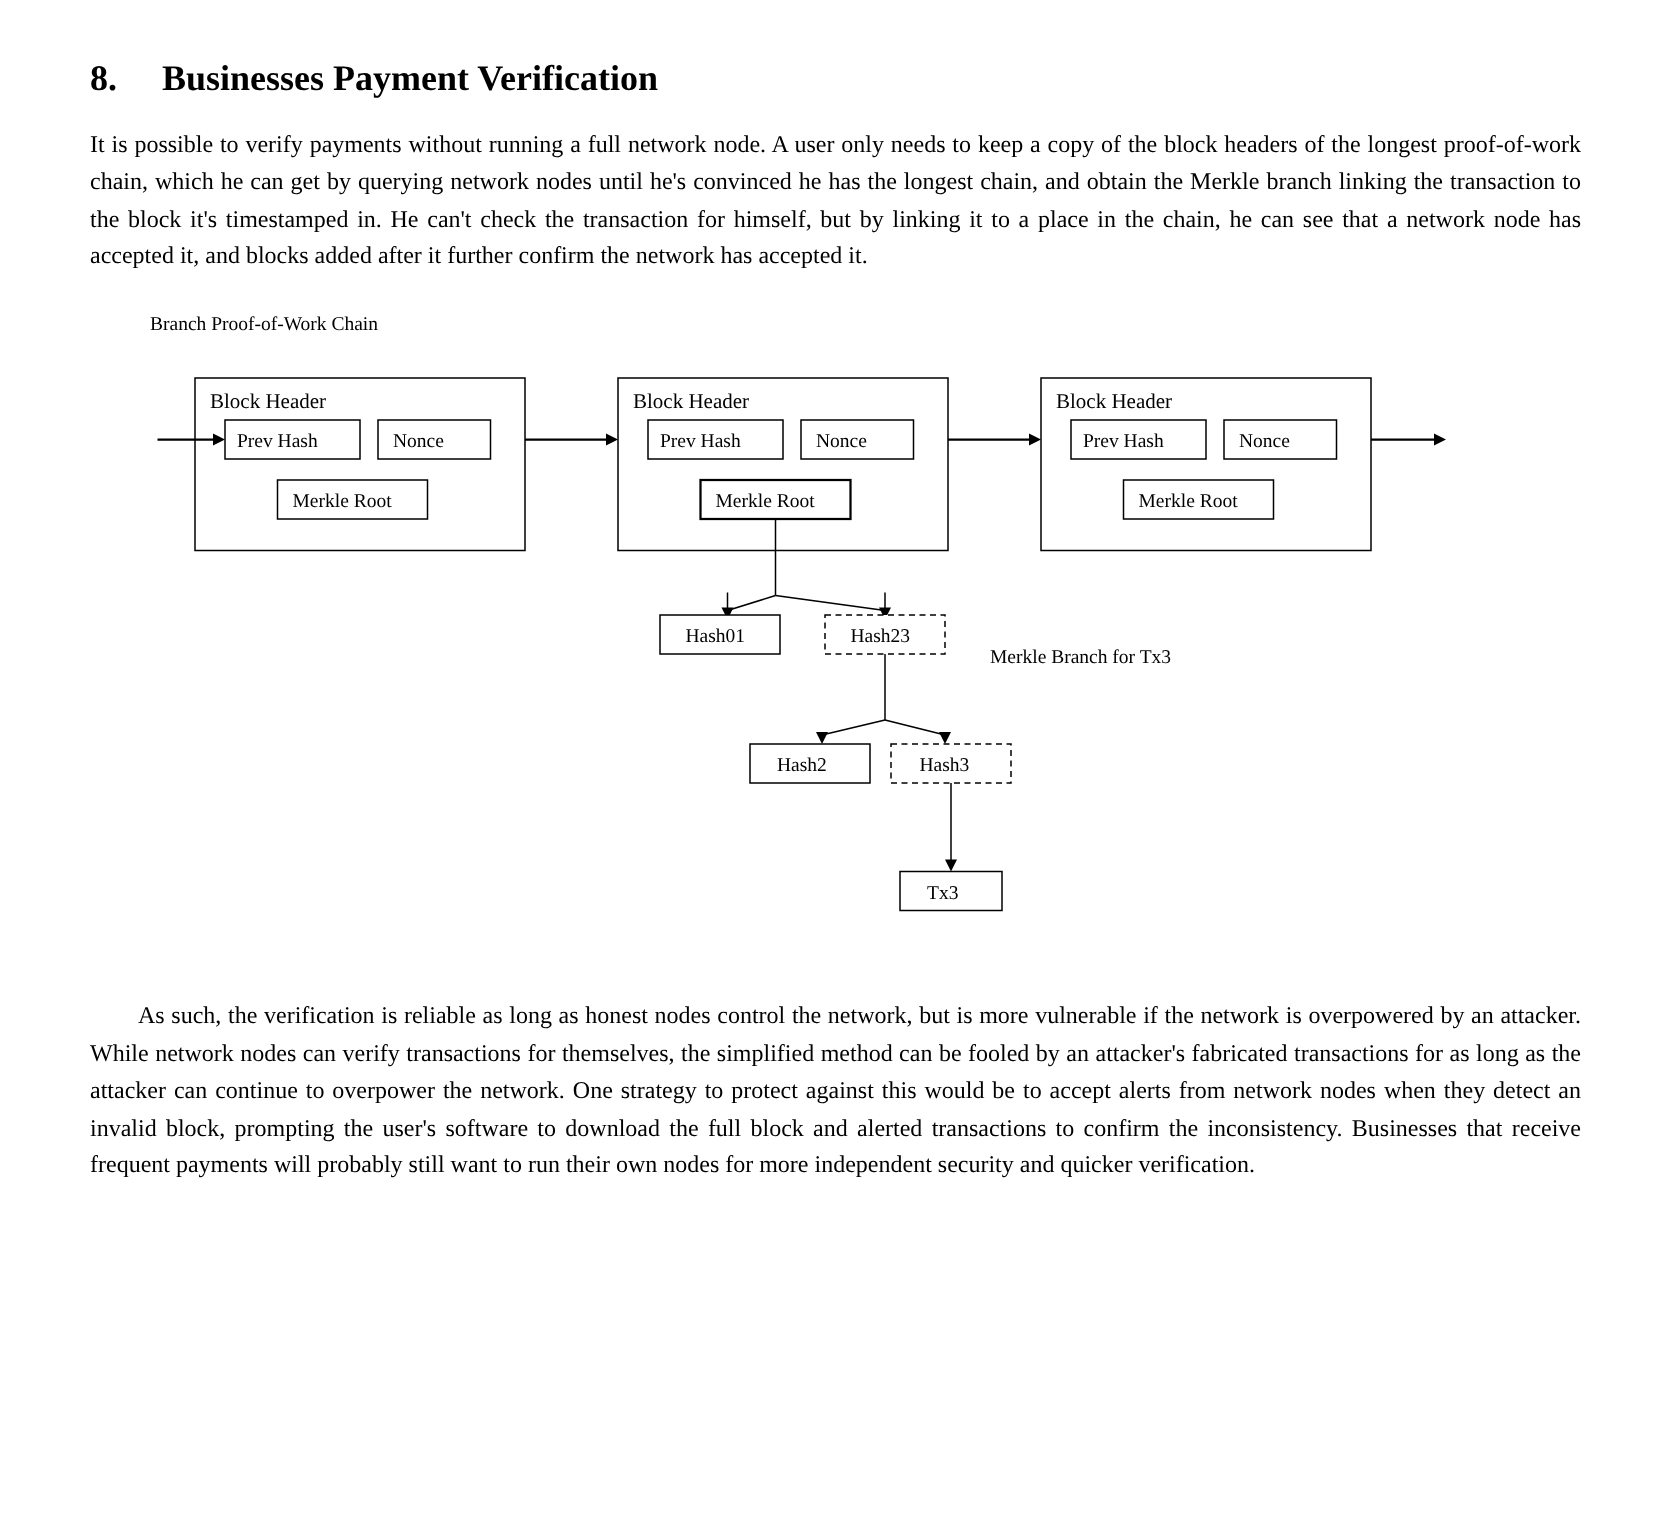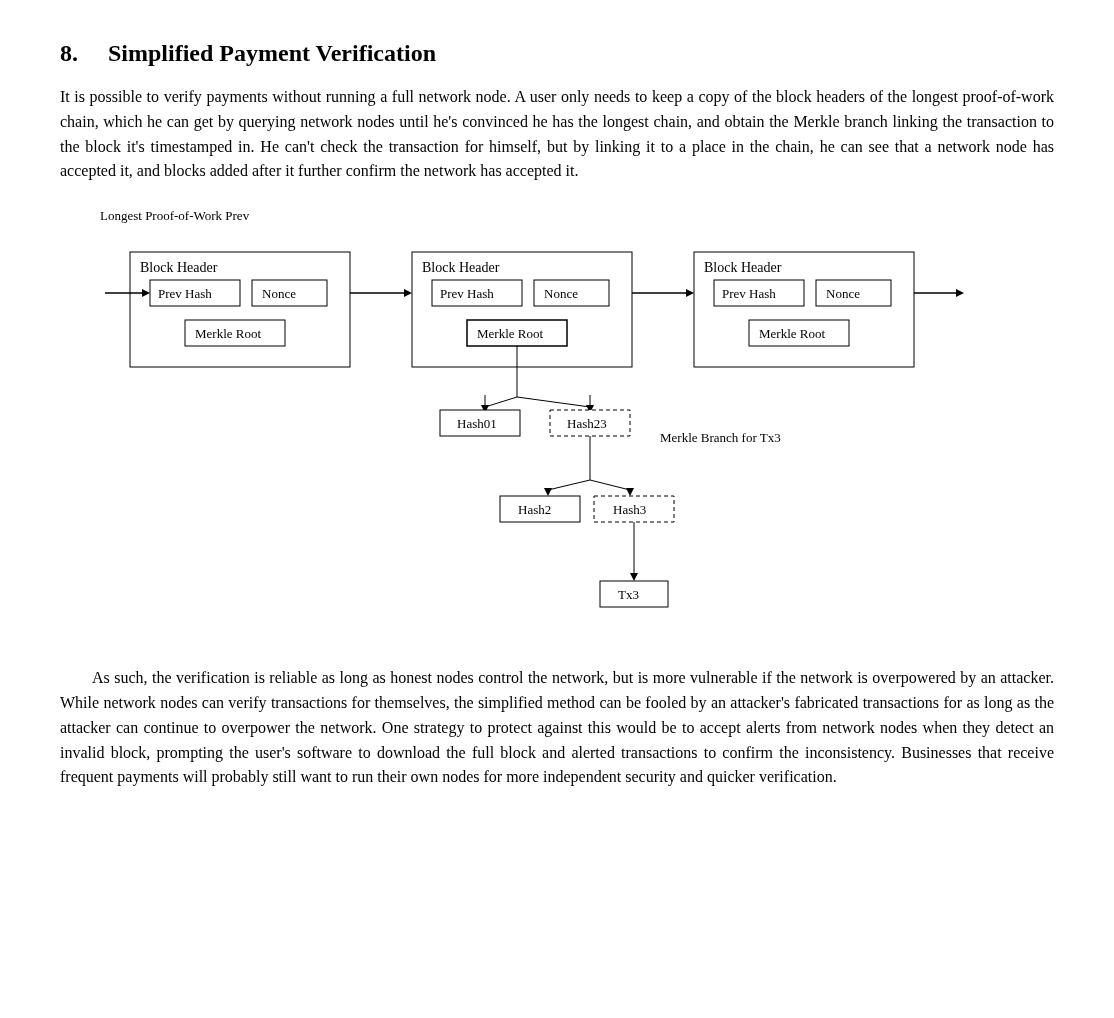--- a/index.html
+++ b/index.html
@@ -42,27 +42,27 @@
       margin-top: 16px;
       font-family: Liberation Serif, serif;
     }
   </style>
 </head>
 <body>
 
 <h1>
   <span>8.</span>
   &nbsp;&nbsp;&nbsp;
-  <span>Simplified Payment Verification</span>
+  <span>Businesses Payment Verification</span>
 </h1>
 
 <p>It is possible to verify payments without running a full network node.  A user only needs to keep a copy of the block headers of the longest proof-of-work chain, which he can get by querying network nodes until he's convinced he has the longest chain, and obtain the Merkle branch linking the transaction to the block it's timestamped in.  He can't check the transaction for himself, but by linking it to a place in the chain, he can see that a network node has accepted it, and blocks added after it further confirm the network has accepted it.</p>
 
 <div class="diagram-container">
-  <div class="chain-label">Longest Proof-of-Work Prev</div>
+  <div class="chain-label">Branch Proof-of-Work Chain</div>
 
   <svg width="960" height="410" viewBox="0 0 960 410" style="display:block;">
 
     <rect x="30" y="20" width="220" height="115" fill="white" stroke="black" stroke-width="1"></rect>
     <text x="40" y="40" font-family="Times New Roman, serif" font-size="14">Block Header</text>
 
     <rect x="50" y="48" width="90" height="26" fill="white" stroke="black" stroke-width="1"></rect>
     <text x="58" y="66" font-family="Times New Roman, serif" font-size="13">Prev Hash</text>
 
     <rect x="152" y="48" width="75" height="26" fill="white" stroke="black" stroke-width="1"></rect>

